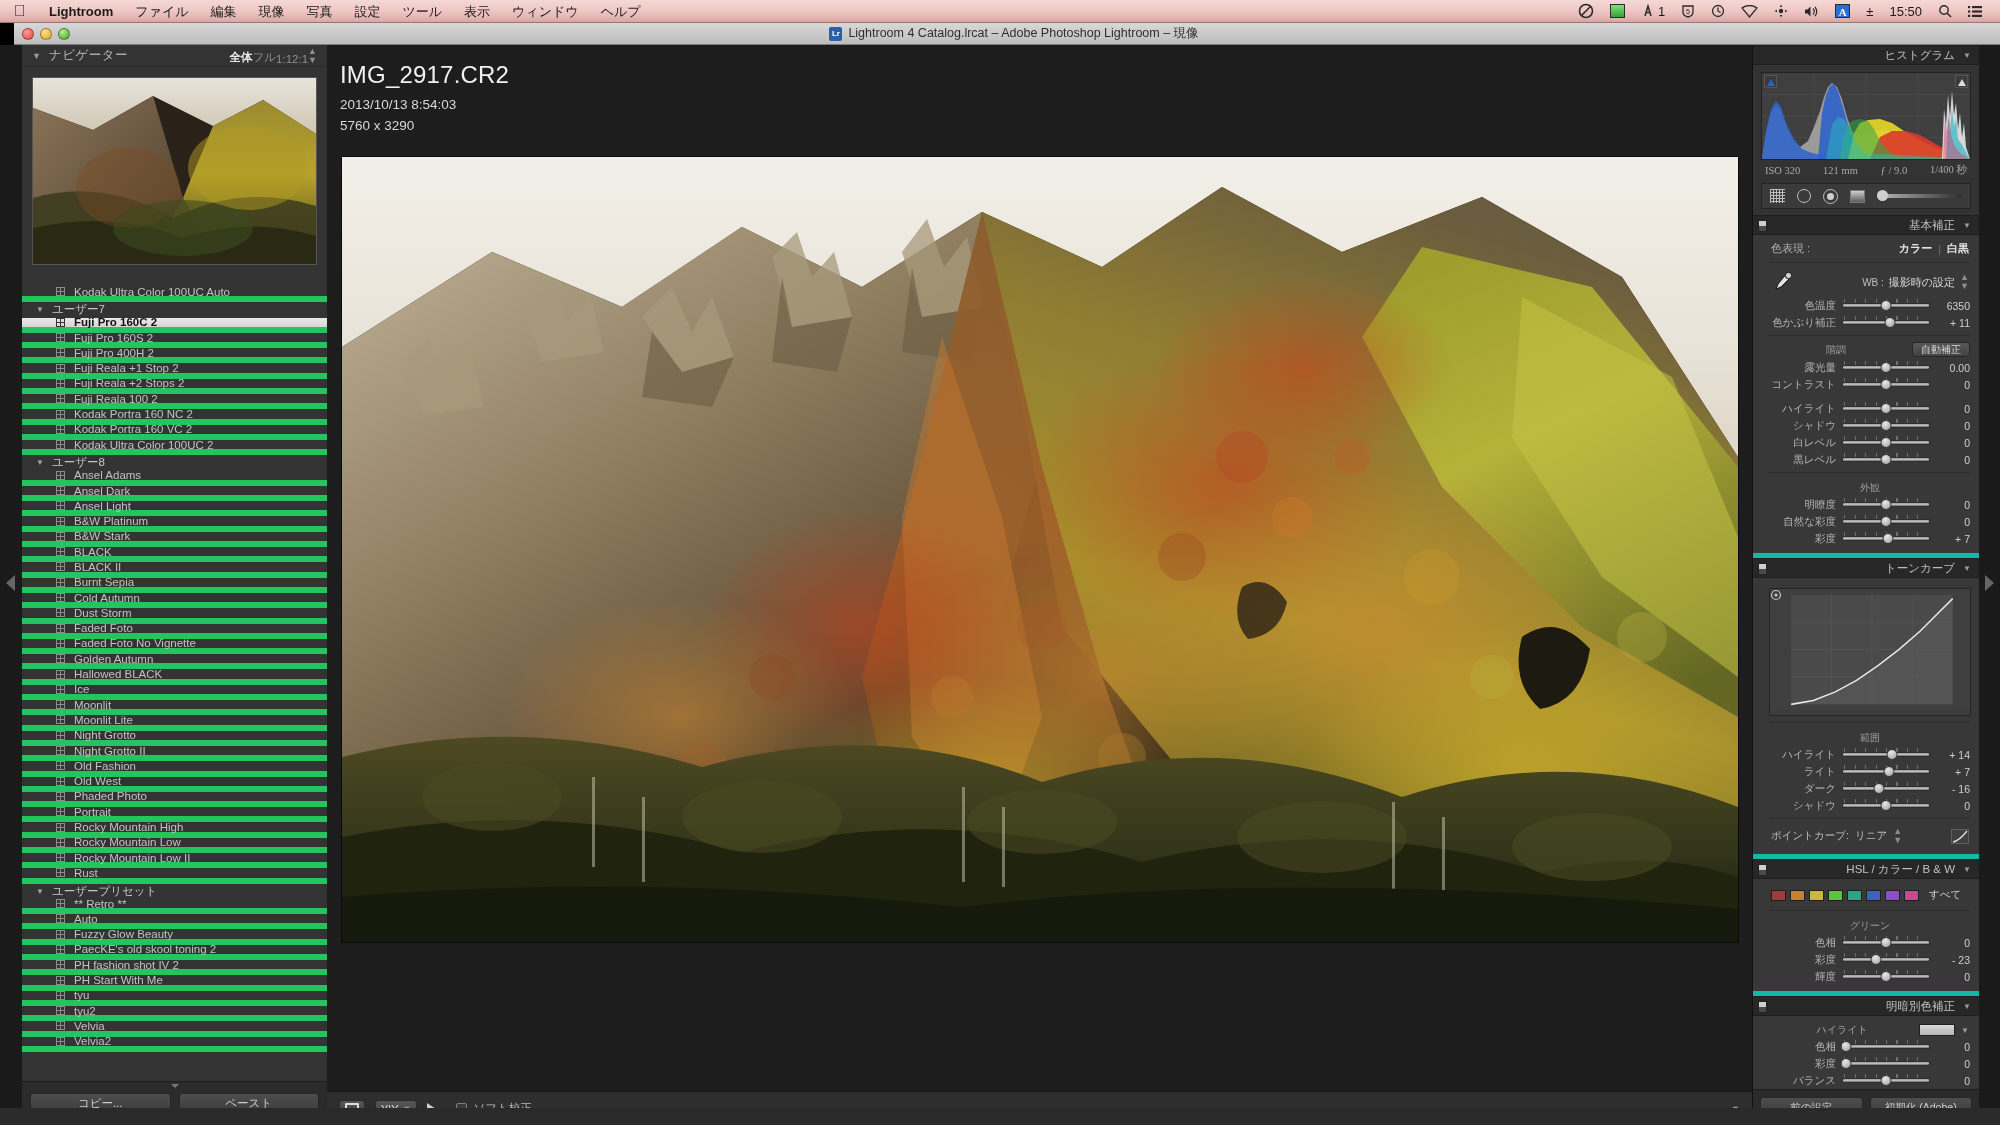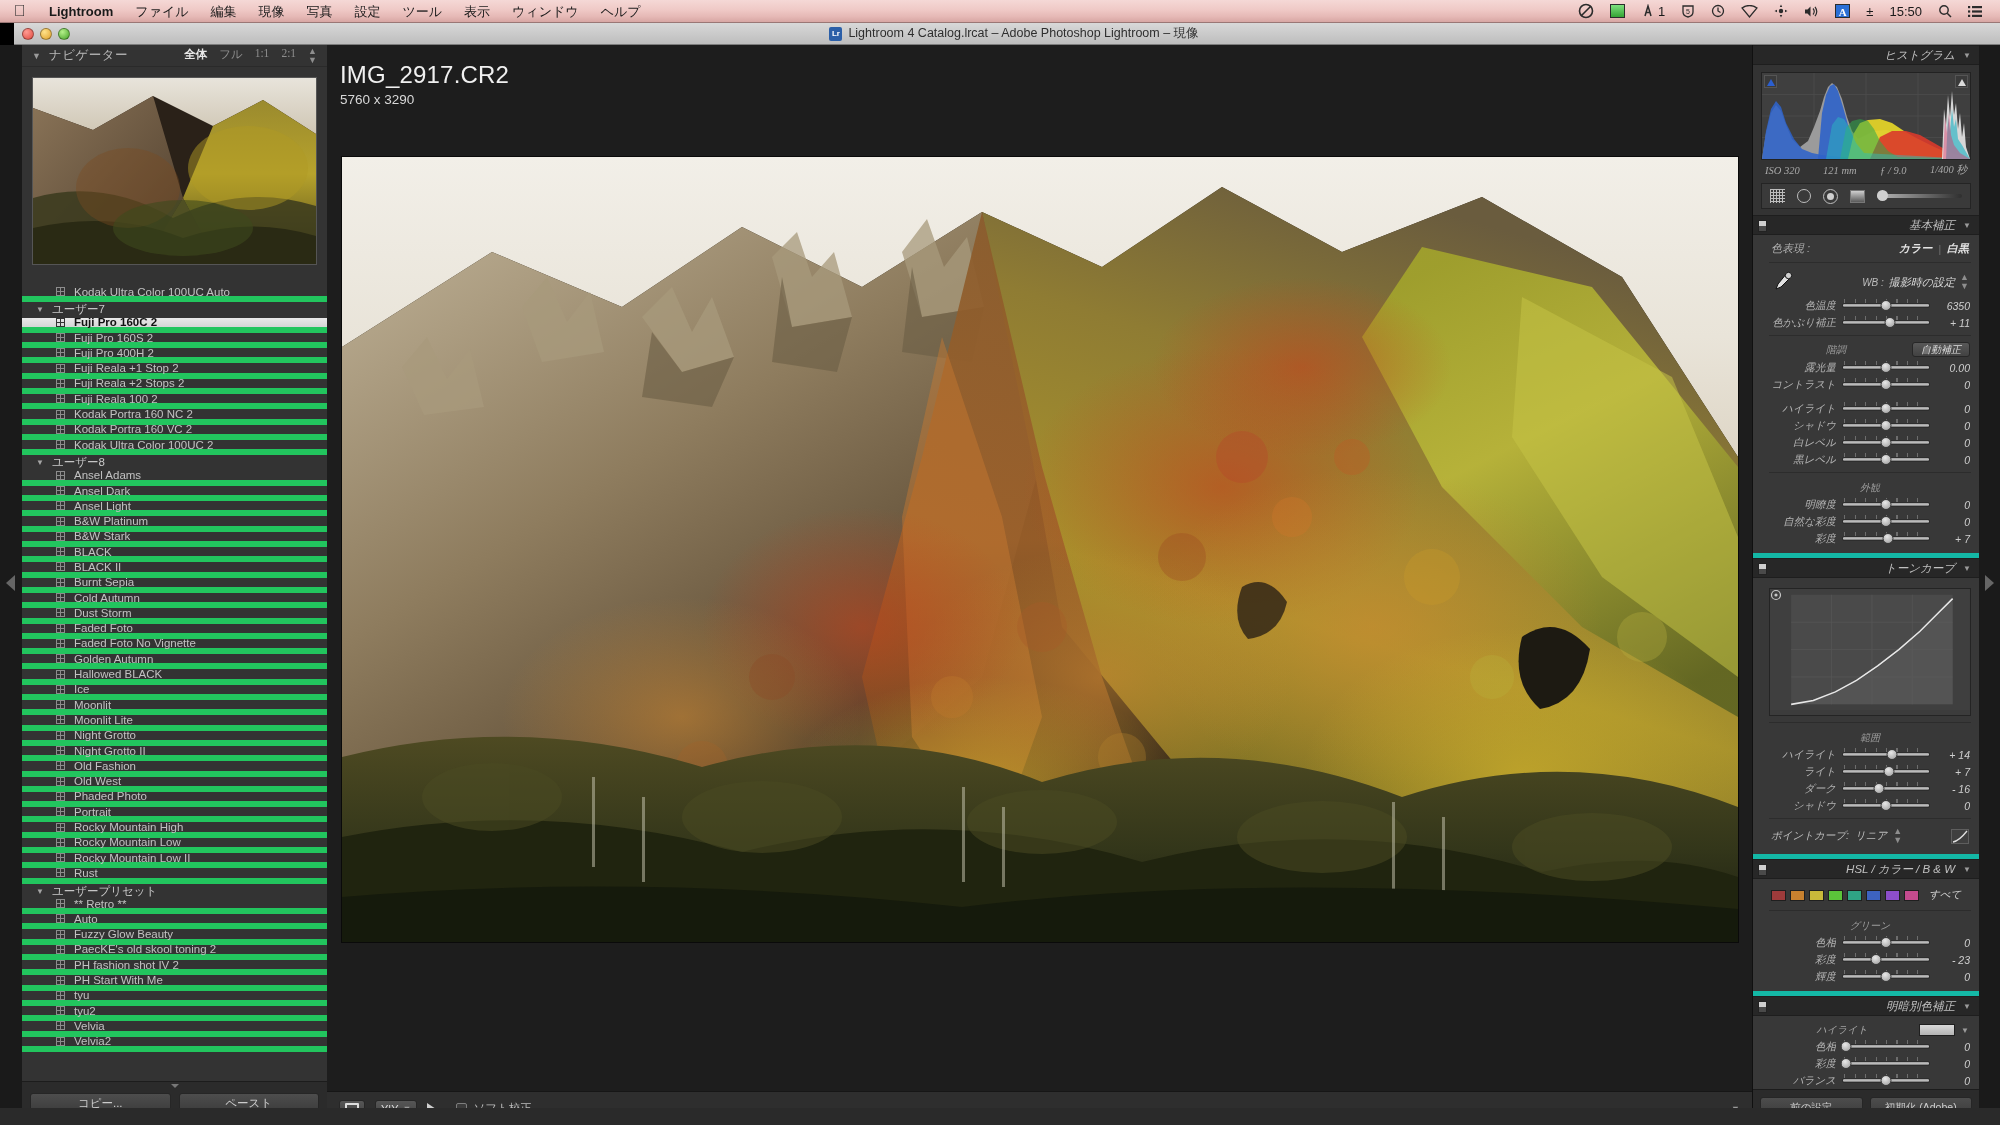--- a/index.html
+++ b/index.html
@@ -73,21 +73,21 @@
     width: 0; height: 0; border-top: 8px solid transparent; border-bottom: 8px solid transparent;
     border-right: 9px solid #666;
   }
   .panel-head {
     height: 22px; background: #333; display: flex; align-items: center;
     padding: 0 10px; font-size: 12.5px; color: #b8b8b8;
     border-bottom: 1px solid #2a2a2a;
   }
   .tri { font-size: 9px; color: #9a9a9a; margin-right: 8px; }
   .ph-title { letter-spacing: .5px; }
-  .nav-zooms { margin-left: auto; display: flex; align-items: flex-start; gap: 12px; font-size: 11.5px; color: #8e8e8e; font-family: Liberation Serif, serif; }
+  .nav-zooms { margin-left: auto; display: flex; align-items: flex-end; font-size: 11.5px; color: #8e8e8e; }
   .nav-zooms .on { color: #e8e8e8; font-weight: bold; }
   .stepper { font-size: 9px; color: #8e8e8e; line-height: 1; }
 
   .nav-preview {
     margin: 10px 10px 0 10px; height: 188px;
     border: 1px solid #555; background: #111; overflow: hidden; position: relative;
   }
 
   .preset-area {
     position: absolute; left: 22px; top: 242px; width: 305px; bottom: 44px;
@@ -163,21 +163,21 @@
   .play-tri { width:0;height:0;border-top:6px solid transparent;border-bottom:6px solid transparent;border-left:9px solid #cfcfcf; }
   .chk { width: 11px; height: 11px; border: 1px solid #7d7d7d; background: #3b3b3b; border-radius: 2px; }
   .tb-right { margin-left: auto; display:flex; align-items:center; }
   .tb-caret { font-size: 9px; color: #9a9a9a; }
 
   
   .right-panel {
     position: absolute; right: 0; top: 0; width: 248px; height: 1080px;
     background: #2b2b2b; border-left: 1px solid #101010;
   }
-  .rp-inner { position: absolute; left: 0; top: 0; width: 226px; height: 1080px; background: #333; overflow: hidden; font-style: italic; }
+  .rp-inner { position: absolute; left: 0; top: 0; width: 226px; height: 1080px; background: #333; overflow: hidden; }
   .right-edge { position: absolute; right: 0; top: 0; width: 22px; height: 1080px; background: #1a1a1a; }
   .right-arrow {
     position: absolute; right: 6px; top: 530px;
     width: 0; height: 0; border-top: 8px solid transparent; border-bottom: 8px solid transparent;
     border-left: 9px solid #666;
   }
   .rp-head {
     height: 20px; background: #272727; display: flex; align-items: center;
     justify-content: flex-end; padding: 0 8px; font-size: 11.5px; color: #c0c0c0;
     border-top: 1px solid #1e1e1e; border-bottom: 1px solid #1e1e1e; position: relative;
@@ -660,20 +660,21 @@
       <div class="lp-bottom">
         <div class="handle-dot"></div>
         <div class="btn">コピー...</div>
         <div class="btn">ペースト</div>
       </div>
     </div>
 
     <div class="center">
       <div class="info-head">
         <div class="info-title">IMG_2917.CR2</div>
+        <div class="info-sub">2013/10/13 8:54:03</div>
         <div class="info-sub" style="margin-top:1px;">5760 x 3290</div>
       </div>
 
       <div class="photo-wrap">
         <div class="photo">
           <svg viewBox="0 0 1396 785" preserveAspectRatio="none">
             <defs>
               <linearGradient id="sky" x1="0" y1="0" x2="0" y2="1">
                 <stop offset="0%" stop-color="#f2efe8"></stop>
                   <stop offset="60%" stop-color="#e9e4d9"></stop>

